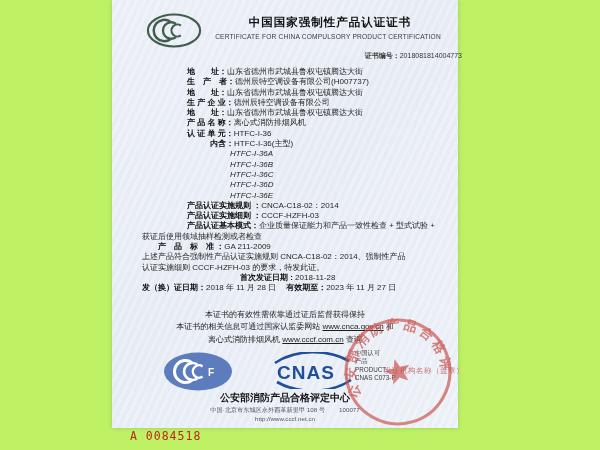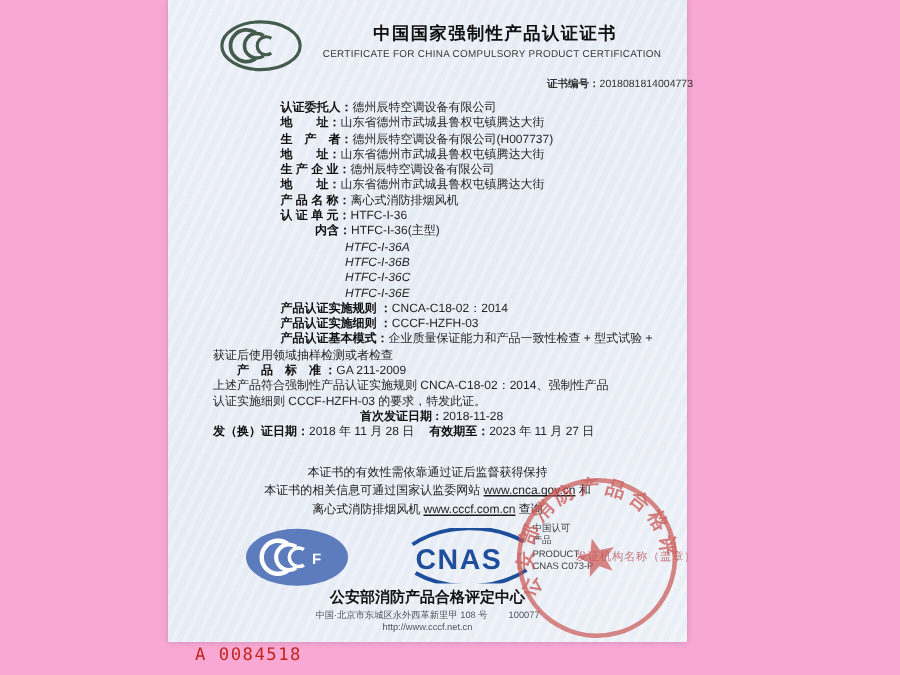--- a/index.html
+++ b/index.html
@@ -1,16 +1,16 @@
 <!DOCTYPE html>
 <html><head>
 <meta charset="utf-8">
 <style>
   html,body{margin:0;padding:0;}
-  .page{position:relative;width:600px;height:450px;background:#f9a8d4;overflow:hidden;
+  .page{position:relative;width:600px;height:450px;background:#bef264;overflow:hidden;
         font-family:"Liberation Sans","DejaVu Sans",sans-serif;color:#222;}
   .cert{position:absolute;left:112px;top:0;width:346px;height:428px;
         background:linear-gradient(135deg,#edf1f8 0%,#e8edf5 45%,#eef2f8 100%);
         box-shadow:0 0 4px rgba(60,70,90,.25);}
   .cert::before{content:"";position:absolute;inset:0;pointer-events:none;opacity:.35;
         background:repeating-linear-gradient(115deg,rgba(255,255,255,.5) 0 3px,rgba(205,215,232,.25) 3px 7px);}
   
   .ccc-mark{position:absolute;left:33px;top:12px;}
   .title{position:absolute;left:100px;top:15px;width:236px;text-align:center;
          font-size:11.5px;font-weight:bold;letter-spacing:1px;color:#101010;white-space:nowrap;}
@@ -62,33 +62,33 @@
       <ellipse cx="30" cy="19" rx="27" ry="16.5" fill="none" stroke="#445c4e" stroke-width="2.2"></ellipse>
       <path d="M26.3 10 A11 11 0 1 0 26.3 28" fill="none" stroke="#445c4e" stroke-width="2.6"></path>
       <path d="M31.9 12 A8.5 8.5 0 1 0 31.9 26" fill="none" stroke="#445c4e" stroke-width="2.4"></path>
       <path d="M37.1 13.9 A6.2 6.2 0 1 0 37.1 24.1" fill="none" stroke="#445c4e" stroke-width="2.2"></path>
     </svg>
     <div class="title">中国国家强制性产品认证证书</div>
     <div class="subtitle">CERTIFICATE FOR CHINA COMPULSORY PRODUCT CERTIFICATION</div>
     <div class="certno"><b>证书编号：</b><span>2018081814004773</span></div>
 
     <div class="body">
-      <div class="ln ind-a"><span class="lb">认证委托人：</span><span>德州辰特空调设备有限公司</span></div>
       <div class="ln ind-a"><span class="lb">地　　址：</span><span>山东省德州市武城县鲁权屯镇腾达大街</span></div>
       <div class="ln ind-a"><span class="lb">生　产　者：</span><span>德州辰特空调设备有限公司(H007737)</span></div>
       <div class="ln ind-a"><span class="lb">地　　址：</span><span>山东省德州市武城县鲁权屯镇腾达大街</span></div>
       <div class="ln ind-a"><span class="lb">生 产 企 业：</span><span>德州辰特空调设备有限公司</span></div>
       <div class="ln ind-a"><span class="lb">地　　址：</span><span>山东省德州市武城县鲁权屯镇腾达大街</span></div>
       <div class="ln ind-a"><span class="lb">产 品 名 称：</span><span>离心式消防排烟风机</span></div>
       <div class="ln ind-a"><span class="lb">认 证 单 元：</span><span>HTFC-I-36</span></div>
 
       <div class="ln ind-m"><span class="lb">内含：</span><span>HTFC-I-36(主型)</span></div>
       <div class="ln ind-b">HTFC-I-36A</div>
       <div class="ln ind-b">HTFC-I-36B</div>
       <div class="ln ind-b">HTFC-I-36C</div>
+      <div class="ln ind-b">HTFC-I-36D</div>
       <div class="ln ind-b">HTFC-I-36E</div>
 
       <div class="ln ind-a"><span class="lb">产品认证实施规则 ：</span><span>CNCA-C18-02：2014</span></div>
       <div class="ln ind-a"><span class="lb">产品认证实施细则 ：</span><span>CCCF-HZFH-03</span></div>
       <div class="ln ind-a"><span class="lb">产品认证基本模式：</span><span>企业质量保证能力和产品一致性检查 + 型式试验 +</span></div>
       <div class="ln ind-c">获证后使用领域抽样检测或者检查</div>
 
       <div class="ln ind-d"><span class="lb">产　品　标　准 ：</span><span>GA 211-2009</span></div>
 
       <div class="ln ind-c">上述产品符合强制性产品认证实施规则 CNCA-C18-02：2014、强制性产品</div>

